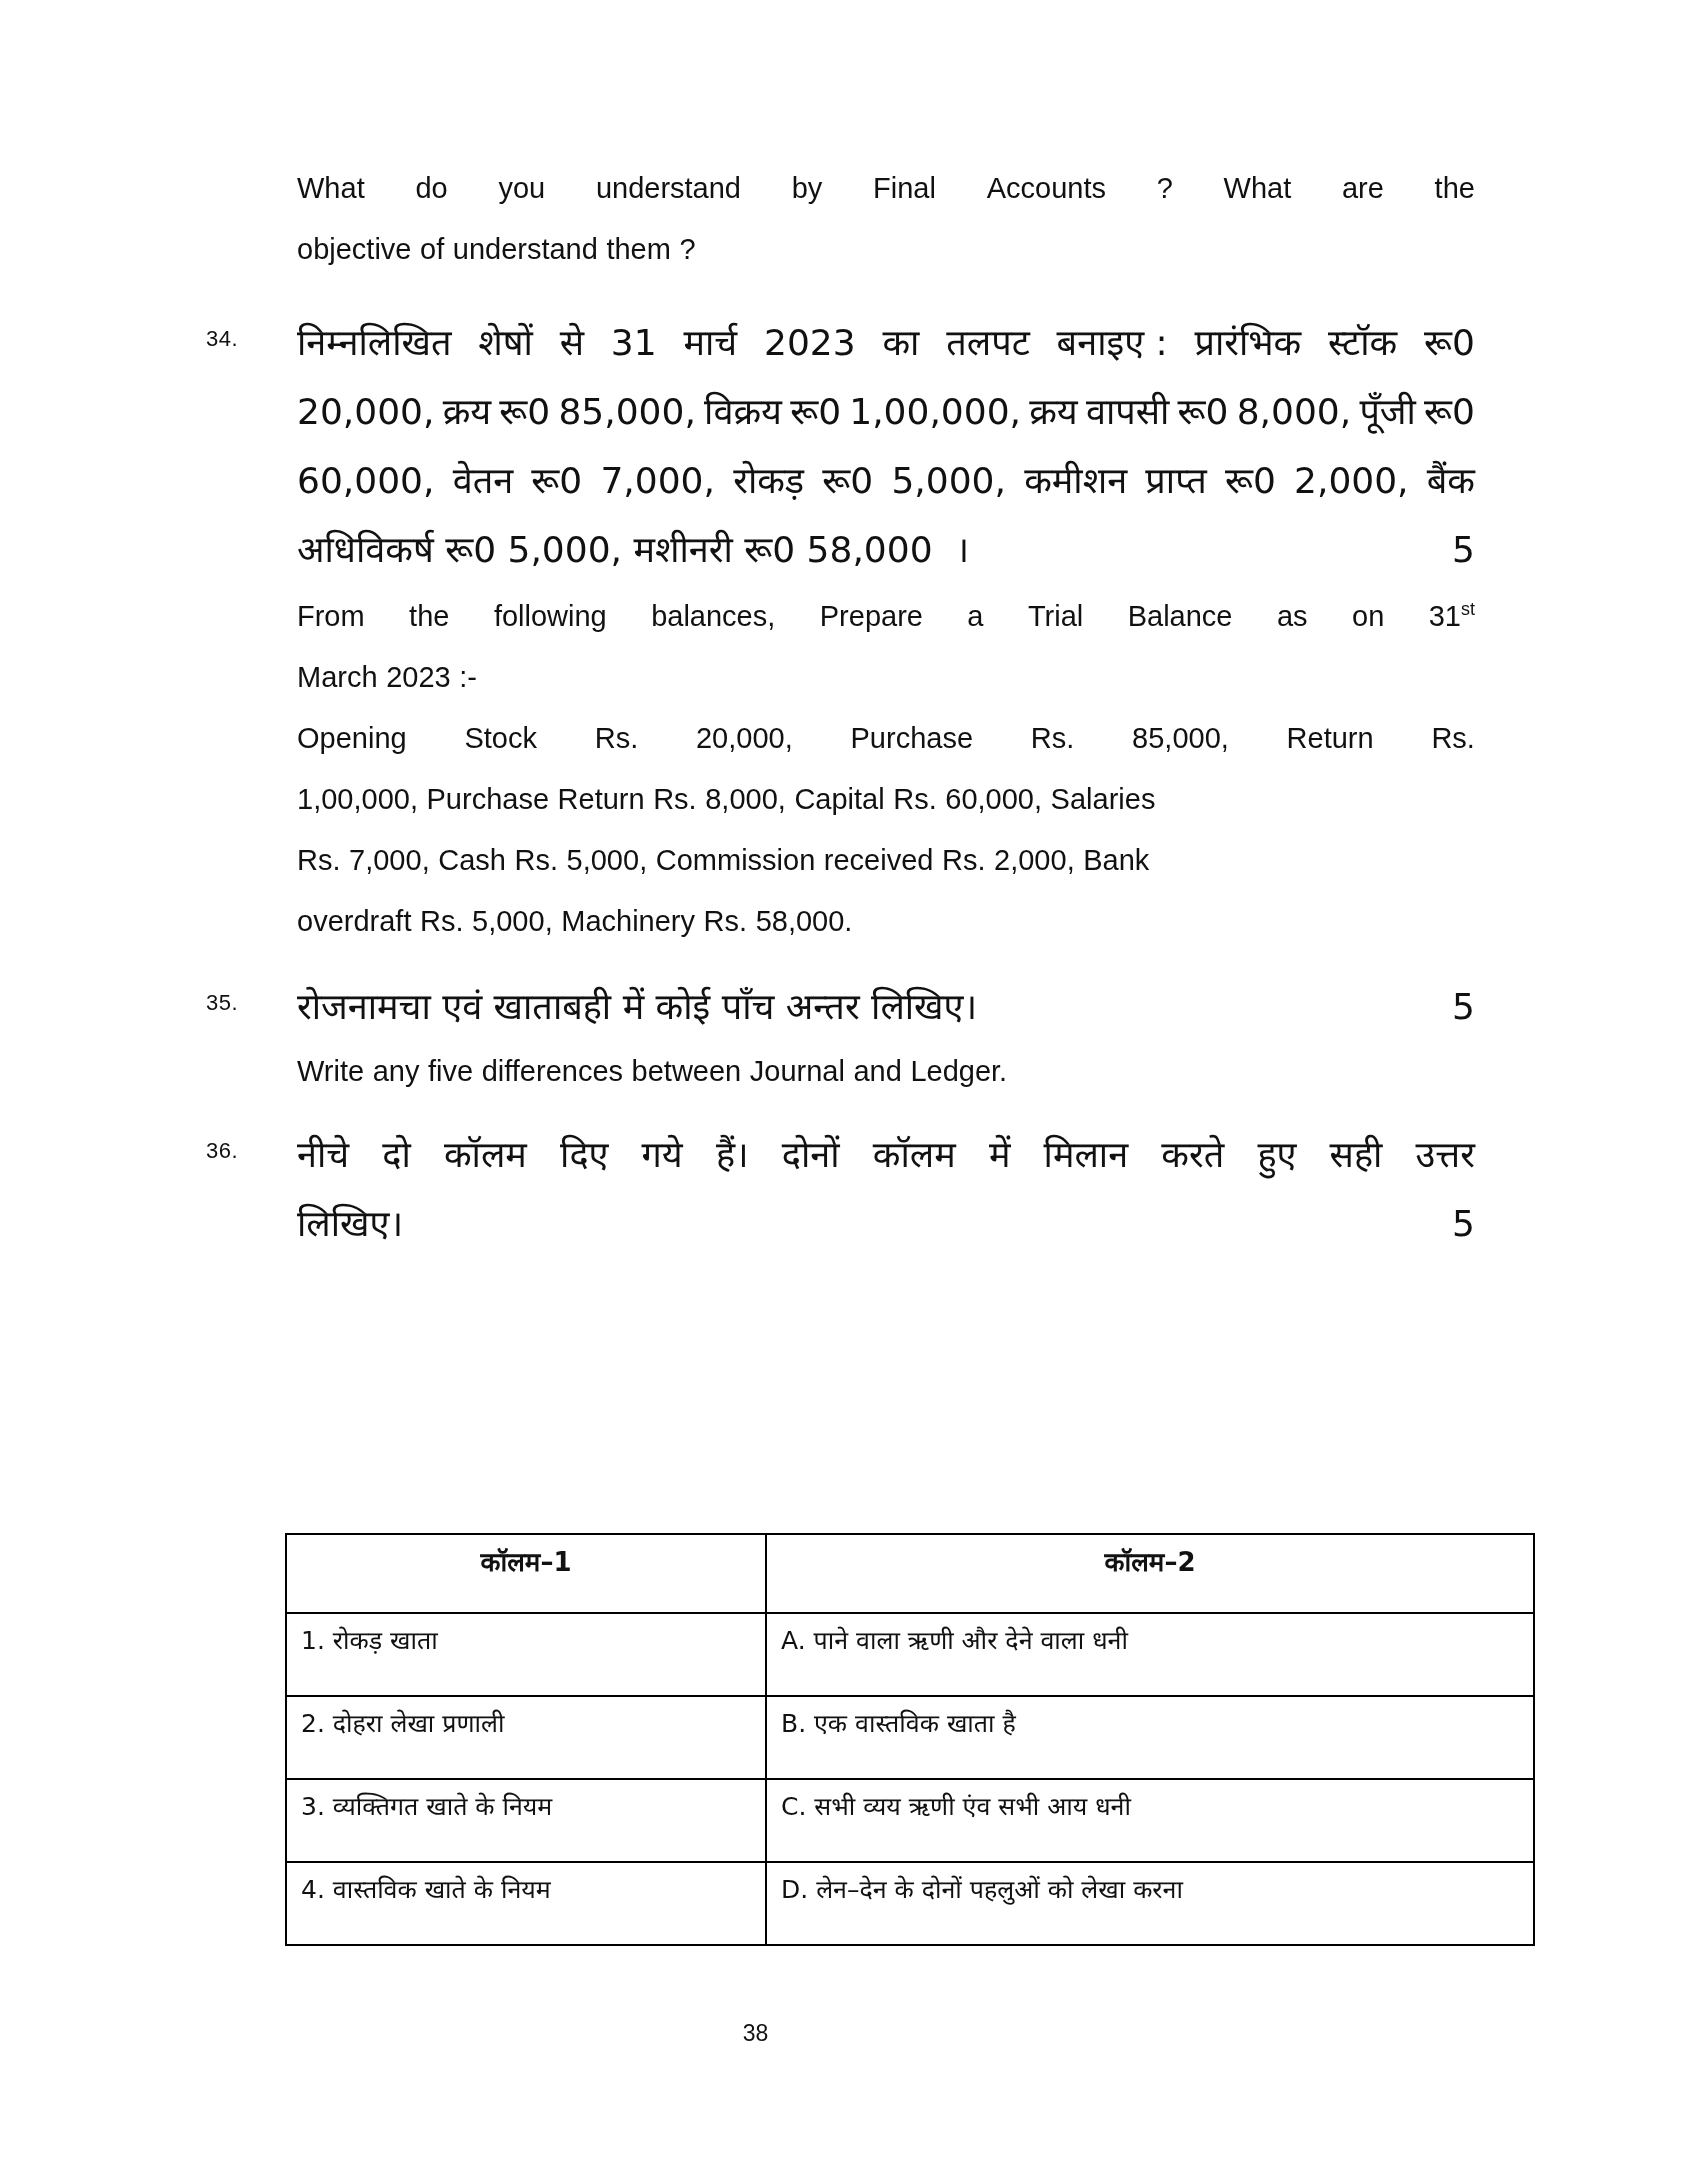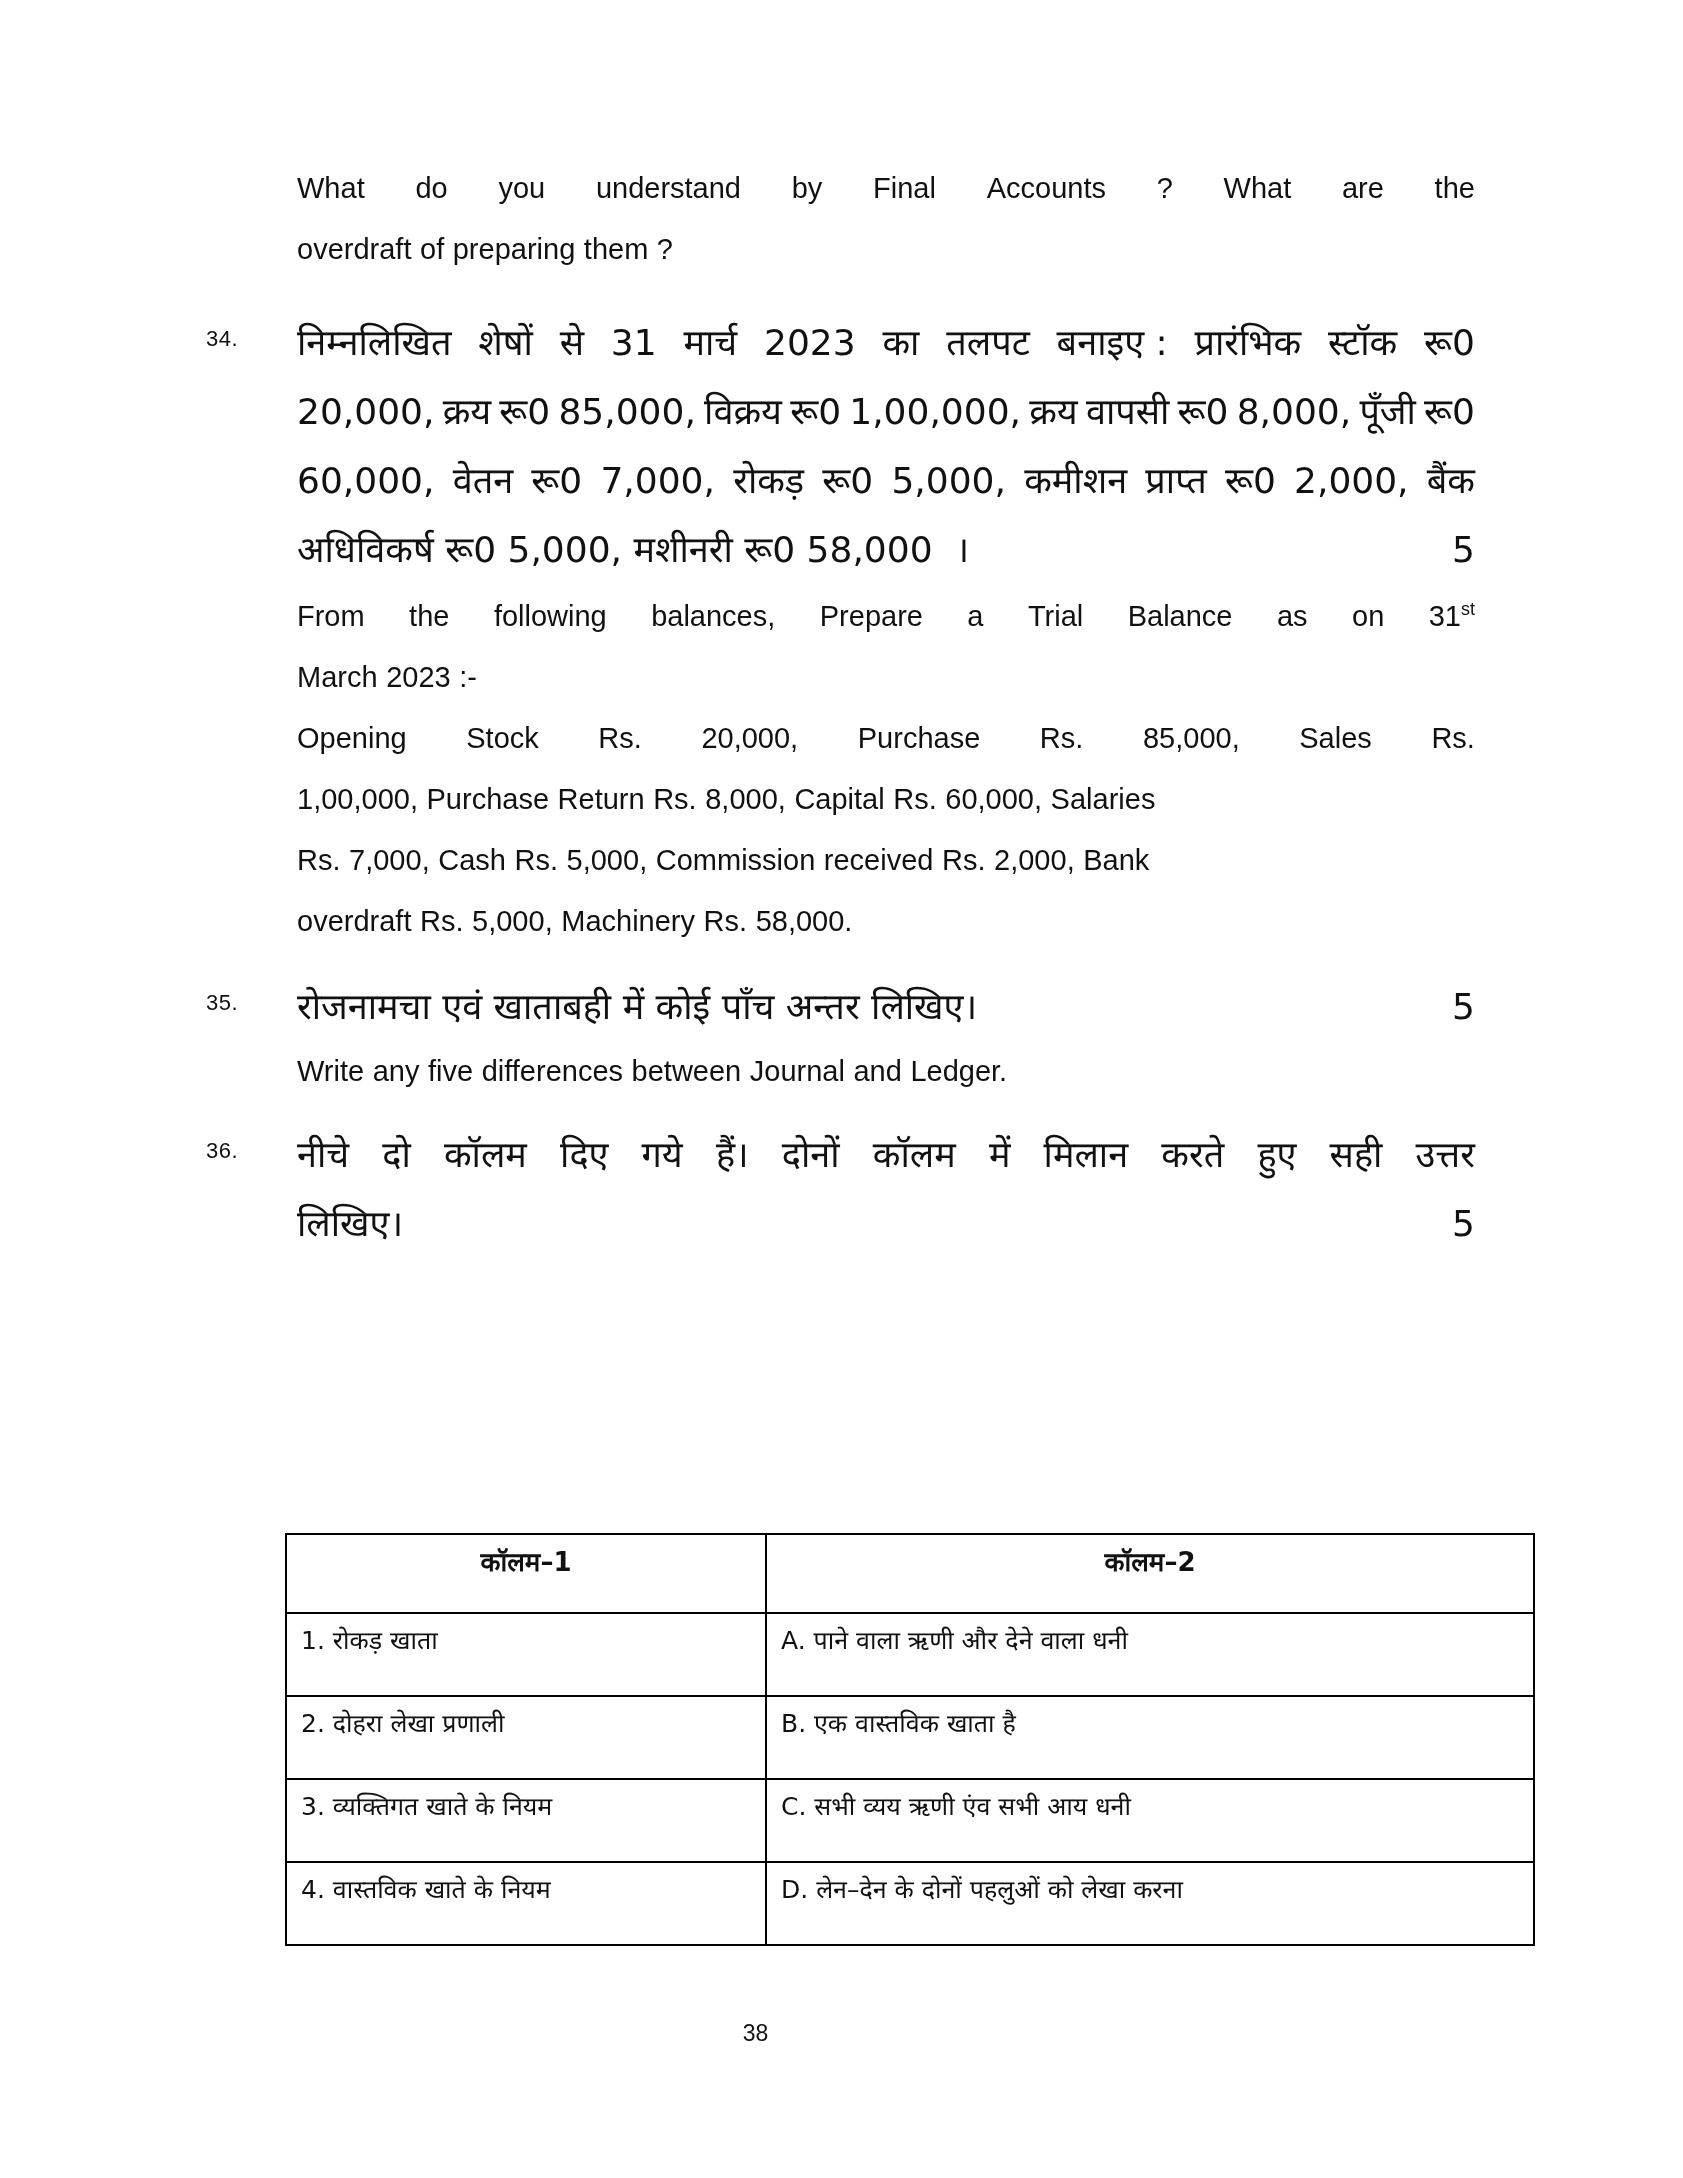--- a/index.html
+++ b/index.html
@@ -153,21 +153,21 @@
           <span>you</span>
           <span>understand</span>
           <span>by</span>
           <span>Final</span>
           <span>Accounts</span>
           <span>?</span>
           <span>What</span>
           <span>are</span>
           <span>the</span>
         </span>
-        <span class="line">overdraft  of preparing them ?</span>
+        <span class="line">objective  of understand them ?</span>
       </div>
     </div>
 
     <div class="qrow" style="margin-top:28px;">
       <span class="qnum hi-num">34.</span>
 
       <div class="hi-block">
         <span class="line justified">
           <span>निम्नलिखित</span>
           <span>शेषों</span>
@@ -233,21 +233,21 @@
         </span>
         <span class="line">March 2023 :-</span>
         <span class="line justified">
           <span>Opening</span>
           <span>Stock</span>
           <span>Rs.</span>
           <span>20,000,</span>
           <span>Purchase</span>
           <span>Rs.</span>
           <span>85,000,</span>
-          <span>Sales</span>
+          <span>Return</span>
           <span>Rs.</span>
         </span>
         <span class="line">1,00,000, Purchase Return Rs. 8,000, Capital Rs. 60,000, Salaries</span>
         <span class="line">Rs. 7,000, Cash Rs. 5,000, Commission received Rs. 2,000, Bank</span>
         <span class="line">overdraft Rs. 5,000, Machinery Rs. 58,000.</span>
       </div>
     </div>
 
     <div class="qrow" style="margin-top:20px;">
       <span class="qnum hi-num">35.</span>

